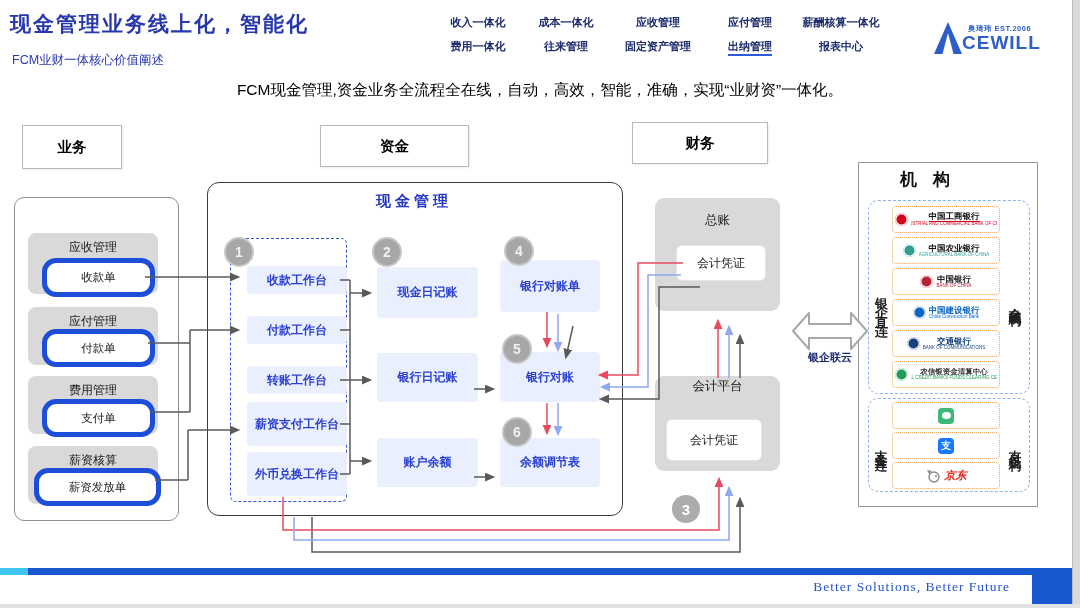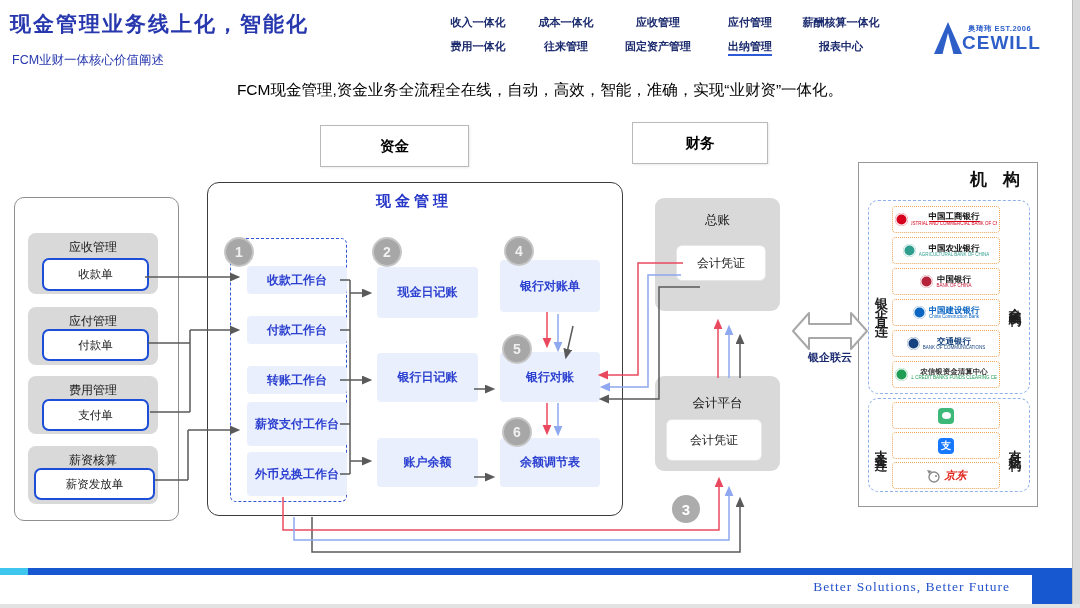--- a/index.html
+++ b/index.html
@@ -15,37 +15,37 @@
   .logo-est{left:968px;top:24px;font-size:7.5px;font-weight:bold;color:#2e5fc9;letter-spacing:.5px;}
   .logo-en{left:962px;top:32px;font-size:19px;font-weight:800;color:#2e5fc9;letter-spacing:1px;}
   .intro{left:0;top:80px;width:1080px;text-align:center;font-size:15.5px;color:#000;}
   
   .lane{background:#fff;border:1px solid #b9b9b9;box-shadow:1px 1px 2px rgba(0,0,0,.08);
         font-size:14.5px;font-weight:bold;color:#000;}
   
   .lpanel{left:14px;top:197px;width:163px;height:322px;border:1.5px solid #8f8f8f;border-radius:10px;background:#fff;}
   .litem{left:28px;width:130px;background:#d9d9d9;border-radius:8px;}
   .litem-title{width:100%;text-align:center;padding-top:6px;font-size:12px;color:#1a1a1a;}
-  .docbox{background:#fff;border:2px solid #1d4ed8;border-radius:7px;font-size:11.5px;color:#1a1a1a;}
+  .docbox{background:#fff;border:5px solid #1d4ed8;border-radius:14px;font-size:11.5px;color:#1a1a1a;}
   
   .cashbox{left:207px;top:182px;width:414px;height:332px;border:1.6px solid #3c3c3c;border-radius:12px;background:#fff;}
   .cash-title{left:207px;top:192px;width:414px;text-align:center;font-size:15px;font-weight:bold;color:#2737c8;letter-spacing:4px;}
   .dashbox{left:230px;top:238px;width:115px;height:262px;border:1.6px dashed #3056d6;border-radius:6px;}
   .bluebox{background:#e9effc;border-radius:4px;font-size:12px;font-weight:bold;color:#2b3fd0;line-height:1.35;padding:0 3px;}
   .step{border-radius:50%;background:#a7a7a7;border:2px solid #c6c6c6;color:#f0f0f0;
         font-size:14px;font-weight:bold;z-index:45;}
   .step3{border-radius:50%;background:#acacac;color:#fff;font-size:15px;font-weight:bold;z-index:45;}
   
   .grayblock{background:#d9d9d9;border-radius:9px;}
   .gray-title{width:100%;text-align:center;font-size:12.5px;color:#1a1a1a;}
   .voucher{background:#fff;border-radius:5px;font-size:12px;color:#1a1a1a;box-shadow:0 0 0 1px #e6e6e6;}
   .chan-lab{font-size:13px;font-weight:bold;color:#1b2a70;}
   
   .inst{left:858px;top:162px;width:178px;height:343px;border:1.5px solid #979797;background:#fff;}
-  .inst-title{left:858px;top:168px;width:178px;text-align:right;font-size:17px;font-weight:bold;color:#111;
+  .inst-title{left:836px;top:168px;width:178px;text-align:center;font-size:17px;font-weight:bold;color:#111;
               letter-spacing:16px;text-indent:16px;}
   .bdash{border:1.5px dashed #8fb0ea;border-radius:10px;}
   .vlab{writing-mode:vertical-rl;text-orientation:upright;font-weight:bold;color:#1e1e1e;text-align:center;}
   .bankrow{left:892px;width:108px;height:27px;background:#fff;border:1px dotted #eda556;border-radius:4px;
            display:flex;align-items:center;justify-content:center;gap:3px;padding:0 2px;box-sizing:border-box;}
   .bicon{width:13px;height:13px;border-radius:50%;flex:0 0 auto;box-shadow:inset 0 0 0 1.5px rgba(255,255,255,.92);}
   .btxt{display:flex;flex-direction:column;align-items:center;line-height:1.05;max-width:86px;overflow:hidden;}
   .bname{font-size:8.5px;font-weight:bold;white-space:nowrap;}
   .ben{font-size:4.5px;white-space:nowrap;}
   .c-icbc{background:#d6001c}.c-abc{background:#2f9e8f}.c-boc{background:#b5223a}
@@ -88,20 +88,21 @@
   <div class="abs nav-item" style="left:841px;top:39px">报表中心</div>
 
   <svg class="abs" style="left:934px;top:22px" width="28" height="32">
     <polygon points="14,0 28,32 19.5,32 14,11 8.5,32 0,32" fill="#2e5fc9"></polygon>
   </svg>
   <div class="abs logo-est">奥琦玮 EST.2006</div>
   <div class="abs logo-en">CEWILL</div>
 
   <div class="abs intro">FCM现金管理,资金业务全流程全在线，自动，高效，智能，准确，实现“业财资”一体化。</div>
 
+  <div class="abs lane flexc" style="left:22px;top:125px;width:98px;height:42px">业务</div>
   <div class="abs lane flexc" style="left:320px;top:125px;width:147px;height:40px">资金</div>
   <div class="abs lane flexc" style="left:632px;top:122px;width:134px;height:40px">财务</div>
 
   <div class="abs lpanel"></div>
 
   <div class="abs litem" style="top:233px;height:61px">
     <div class="litem-title">应收管理</div>
   </div>
   <div class="abs docbox flexc" style="left:42px;top:258px;width:103px;height:29px">收款单</div>
 
@@ -144,21 +145,21 @@
   <div class="abs step flexc" style="left:502px;top:334px;width:26px;height:26px">5</div>
   <div class="abs step flexc" style="left:502px;top:417px;width:26px;height:26px">6</div>
   <div class="abs step3 flexc" style="left:672px;top:495px;width:28px;height:28px">3</div>
 
   <div class="abs grayblock" style="left:655px;top:198px;width:125px;height:113px">
     <div class="gray-title" style="padding-top:14px">总账</div>
   </div>
   <div class="abs voucher flexc" style="left:677px;top:246px;width:88px;height:34px">会计凭证</div>
 
   <div class="abs grayblock" style="left:655px;top:376px;width:125px;height:95px">
-    <div class="gray-title" style="padding-top:19px">会计平台</div>
+    <div class="gray-title" style="padding-top:2px">会计平台</div>
   </div>
   <div class="abs voucher flexc" style="left:667px;top:420px;width:94px;height:40px">会计凭证</div>
 
   <div class="abs chan-lab flexc" style="left:808px;top:324px;width:44px;height:16px">通道</div>
   <div class="abs chan-lab flexc" style="left:786px;top:349px;width:88px;height:16px;font-size:11px">银企联云</div>
 
   <div class="abs inst"></div>
   <div class="abs inst-title">机构</div>
   <div class="abs bdash" style="left:868px;top:200px;width:160px;height:192px"></div>
   <div class="abs bdash" style="left:868px;top:398px;width:160px;height:92px"></div>

